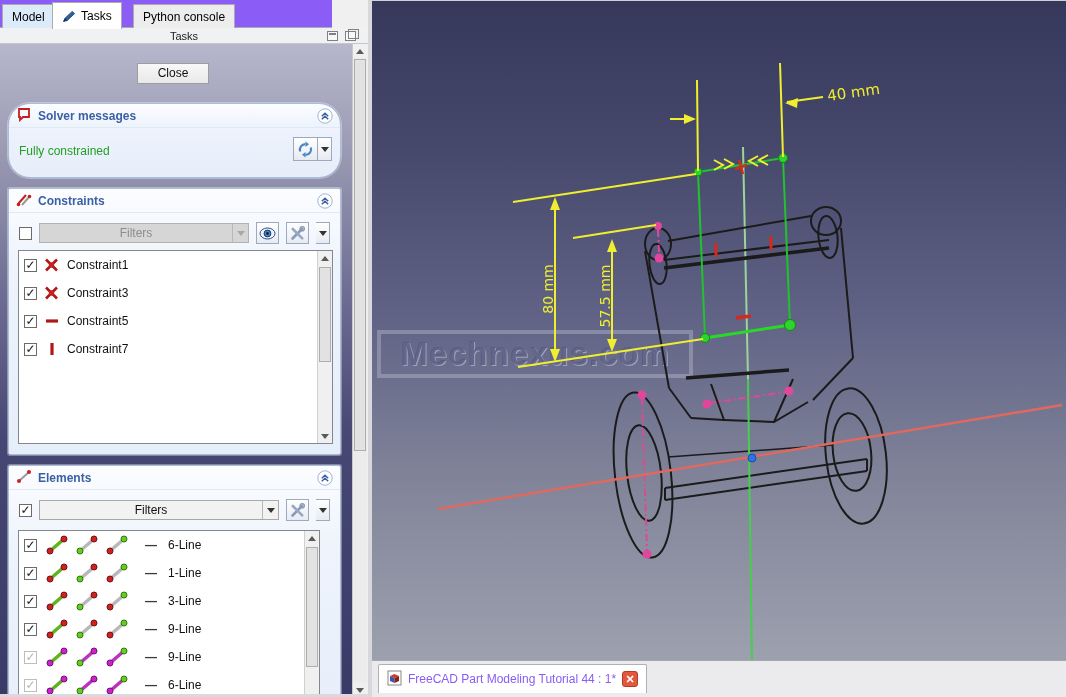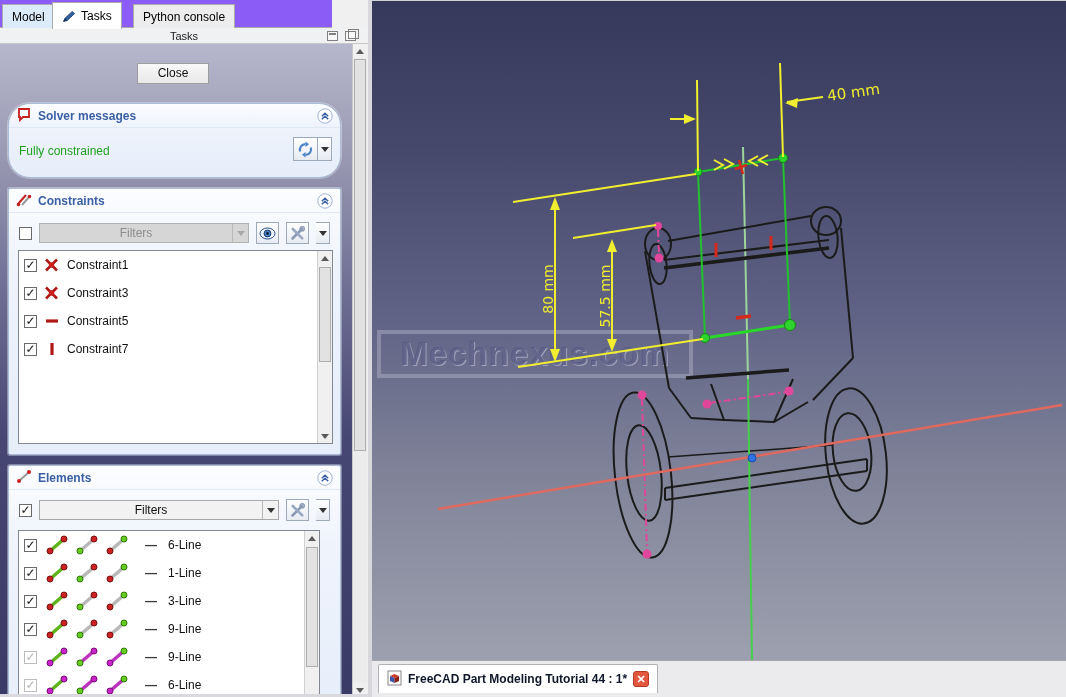--- a/index.html
+++ b/index.html
@@ -88,21 +88,21 @@
      background:linear-gradient(180deg,#35385a 0%, #45486b 22%, #606385 48%, #84879b 75%, #9da0ae 100%); }
   .watermark { position:absolute; left:5px; top:329px; width:316px; height:48px;
      border:4px solid rgba(168,170,192,0.55); display:flex; align-items:center; justify-content:center;
      font-size:33px; font-weight:bold; letter-spacing:1px; color:rgba(86,89,128,0.82);
      text-shadow:1px 1px 0 rgba(205,207,224,0.55); }
   .scene { position:absolute; left:0; top:0; }
 
   .doc-tabbar { position:absolute; left:0; top:660px; width:694px; height:37px; background:#ebebee; border-top:1px solid #a6a6ae; }
   .doc-tab { position:absolute; left:6px; top:3px; height:29px; background:#ffffff; border:1px solid #b0b0b8; border-bottom:none;
      border-radius:2px 2px 0 0; display:flex; align-items:center; gap:6px; padding:0 8px; }
-  .doc-tab .title { color:#0f172a;font-weight:bold; }
+  .doc-tab .title { color:#8b5cf6; }
   .tab-close { width:16px; height:16px; background:#e2573d; border:1px solid #b43c27; border-radius:3px;
      color:#fff; font-weight:bold; font-size:11px; line-height:14px; text-align:center; }
 </style>
 </head>
 <body>
 
 <div class="app">
 
   <div class="left-panel">
     <div class="tabbar">

